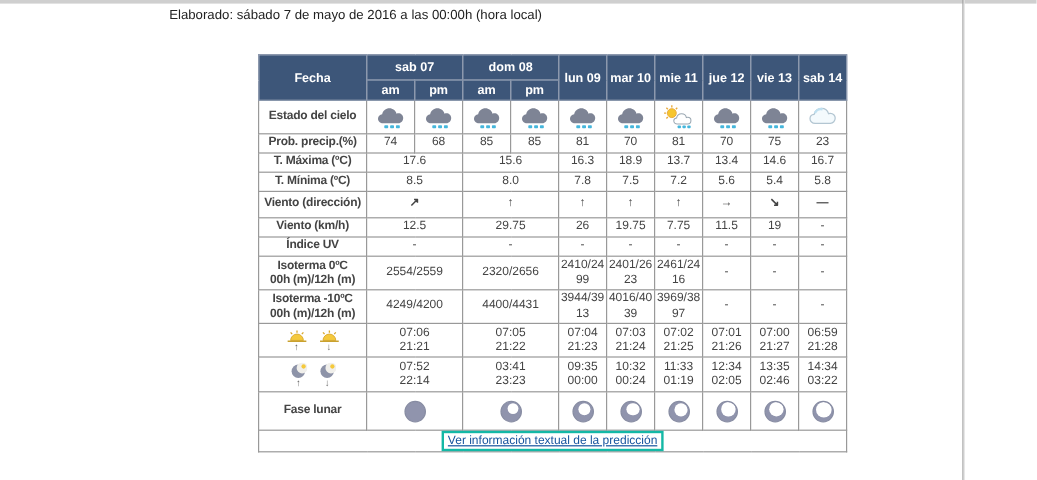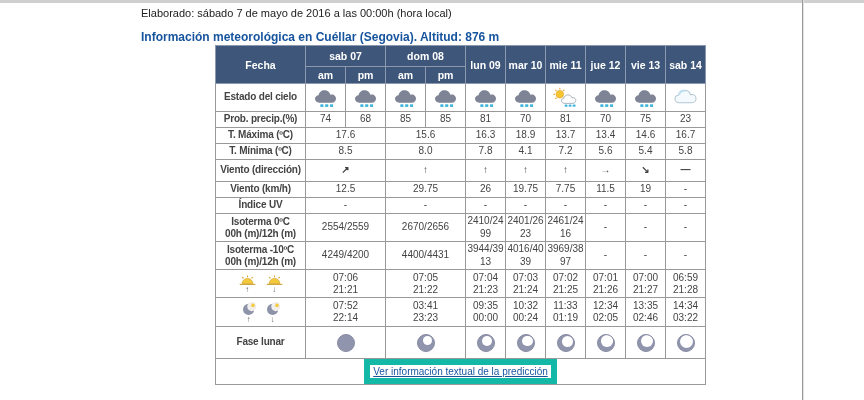--- a/index.html
+++ b/index.html
@@ -45,33 +45,32 @@
   .moonball::after{content:"";position:absolute;background:#fff;border-radius:50%;display:none;}
   td[data-phase="1"] .moonball::after{display:block;width:9px;height:9px;top:1.5px;right:1.5px;}
   td[data-phase="2"] .moonball::after{display:block;width:10px;height:10px;top:1.2px;right:1.2px;}
   td[data-phase="3"] .moonball::after{display:block;width:10.5px;height:10.5px;top:1px;right:1px;}
   td[data-phase="4"] .moonball::after{display:block;width:11px;height:11px;top:1px;right:1px;}
   td[data-phase="5"] .moonball::after{display:block;width:11.5px;height:11.5px;top:0.8px;right:0.8px;}
   td[data-phase="6"] .moonball::after{display:block;width:12px;height:12px;top:0.6px;right:0.6px;}
   td[data-phase="7"] .moonball::after{display:block;width:13px;height:13px;top:0.4px;right:0.4px;}
 
   .foot-cell{text-align:center;}
-  .foot-cell a{color:#16549e;font-size:10px;text-decoration:underline;border:6px solid #14b8a6;
+  .foot-cell a{color:#16549e;font-size:10px;text-decoration:underline;border:2px solid #14b8a6;
                padding:0 3px;display:inline-block;line-height:13px;}
 </style>
 </head>
 <body>
 
 <div class="page">
   <div class="top-strip"></div>
   <div class="v-line"></div>
   <div class="v-line2"></div>
 
   <div class="elab">Elaborado: sábado 7 de mayo de 2016 a las 00:00h (hora local)</div>
-  <div class="title">Información meteorológica en Cuéllar (Segovia). Altitud: 876 m</div>
 
   <svg width="0" height="0" style="position:absolute">
     <defs>
       <path id="cloudp" d="M8.2 19.5 C5.3 19.5 3 17.3 3 14.7 C3 12.3 4.9 10.4 7.3 10.2 C8 6.6 11.1 4 14.8 4 C18.3 4 21.3 6.4 22.1 9.6 C22.7 9.4 23.4 9.2 24.1 9.2 C26.8 9.2 29 11.4 29 14.1 C29 17.1 26.8 19.5 24 19.5 Z"></path>
     </defs>
   </svg>
 
   <table class="wx">
     <colgroup>
       <col style="width:90px">
@@ -219,21 +218,21 @@
         <td>13.4</td>
         <td>14.6</td>
         <td>16.7</td>
       </tr>
 
       <tr class="r-thin">
         <td class="lbl">T. Mínima (ºC)</td>
         <td colspan="2">8.5</td>
         <td colspan="2">8.0</td>
         <td>7.8</td>
-        <td>4.1</td>
+        <td>7.5</td>
         <td>7.2</td>
         <td>5.6</td>
         <td>5.4</td>
         <td>5.8</td>
       </tr>
 
       <tr class="r-wind">
         <td class="lbl">Viento (dirección)</td>
         <td colspan="2" class="arrow">↗</td>
         <td colspan="2" class="arrow">↑</td>
@@ -265,21 +264,21 @@
         <td>-</td>
         <td>-</td>
         <td>-</td>
         <td>-</td>
         <td>-</td>
       </tr>
 
       <tr class="r-iso">
         <td class="lbl" style="line-height:1.2"><span>Isoterma 0ºC</span><span class="sublbl">00h (m)/12h (m)</span></td>
         <td colspan="2" class="isoval">2554/2559</td>
-        <td colspan="2" class="isoval">2670/2656</td>
+        <td colspan="2" class="isoval">2320/2656</td>
         <td class="isoval">2410/2499</td>
         <td class="isoval">2401/2623</td>
         <td class="isoval">2461/2416</td>
         <td class="isoval">-</td>
         <td class="isoval">-</td>
         <td class="isoval">-</td>
       </tr>
 
       <tr class="r-iso">
         <td class="lbl" style="line-height:1.2"><span>Isoterma -10ºC</span><span class="sublbl">00h (m)/12h (m)</span></td>

